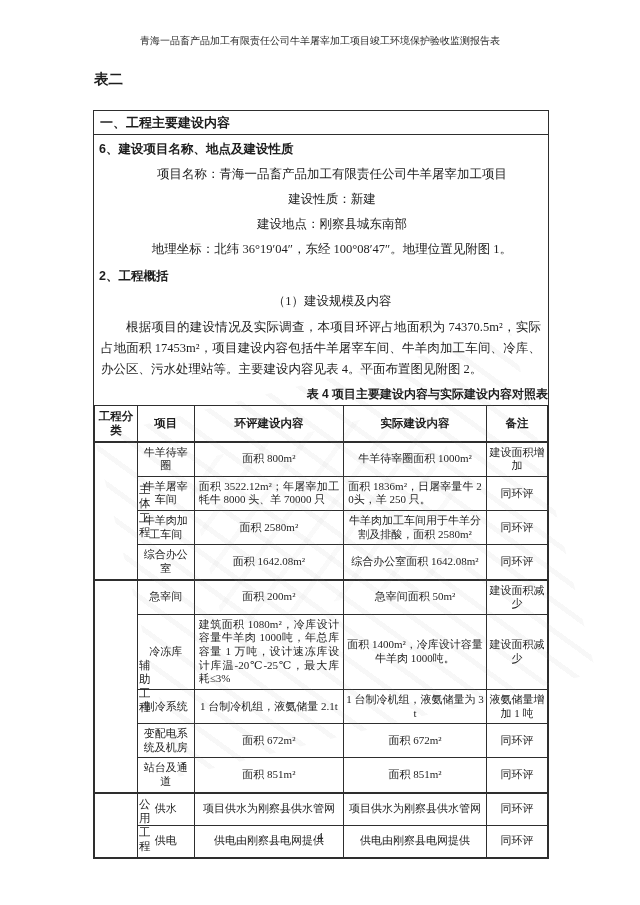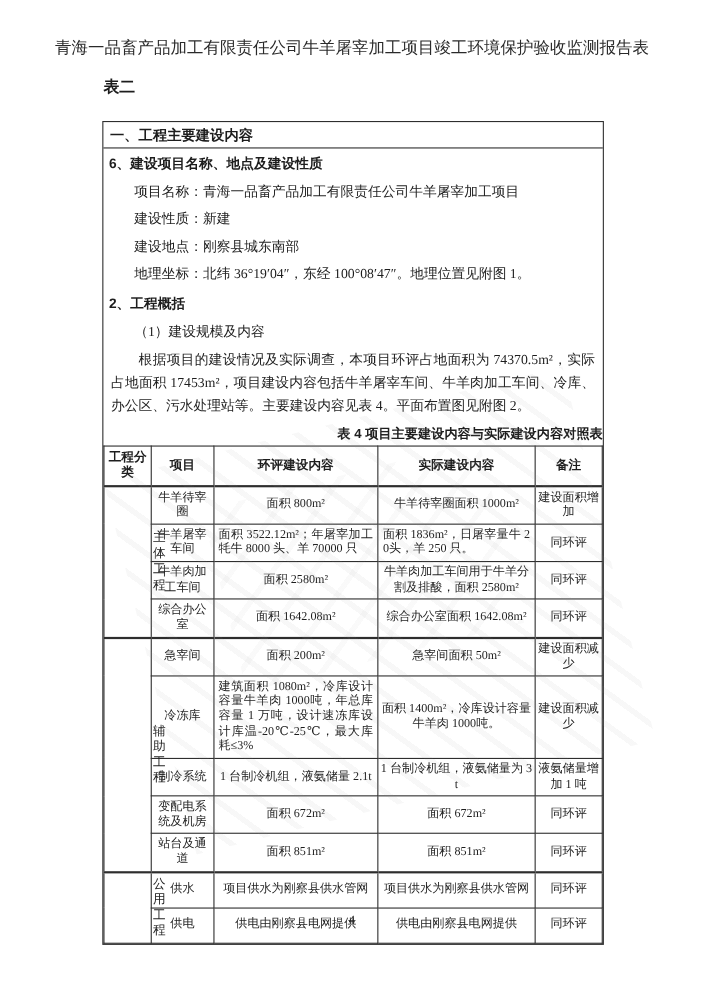--- a/index.html
+++ b/index.html
@@ -3,42 +3,42 @@
 <meta charset="utf-8">
 <style>
   html,body { margin:0; padding:0; background:#ffffff; }
   .page {
     position:relative; width:640px; height:905px; background:#ffffff;
     font-family:"Liberation Serif","DejaVu Serif",serif;
     color:#1d1d1d; overflow:hidden;
   }
   .doc-header {
     position:absolute; top:34px; left:0; right:0;
-    text-align:center; font-size:15px; color:#2a2a2a;
+    text-align:center; font-size:10px; color:#2a2a2a;
     font-family:"Liberation Sans","DejaVu Sans",sans-serif;
   }
   .table-label {
     position:absolute; top:70px; left:94px;
     font-size:14.5px; font-weight:bold;
     font-family:Liberation Sans, sans-serif;
   }
   .section-box {
     position:absolute; top:110px; left:93px; width:456px;
     border:1.4px solid #2e2e2e; box-sizing:border-box; background:transparent;
   }
   .section-title {
     font-size:13px; font-weight:bold; padding:3px 6px 2px 6px;
     border-bottom:1px solid #2e2e2e;
     font-family:"Liberation Sans","DejaVu Sans",sans-serif;
   }
   .h2 {
     font-size:12.5px; font-weight:bold; margin:6px 6px 4px 5px;
     font-family:"Liberation Sans","DejaVu Sans",sans-serif;
   }
-  .info-line { font-size:12.5px; line-height:25px; margin:0 6px 0 28px; }
+  .info-line { font-size:12.5px; line-height:25px; margin:0 6px 0 28px;text-align:center; }
   .para {
     font-size:12.5px; line-height:21px; text-align:justify;
     text-indent:2em; margin:3px 7px 4px 7px;
   }
   .t4-title {
     text-align:right; font-weight:bold; font-size:12px; margin:6px 0 2px 0;
     font-family:"Liberation Sans","DejaVu Sans",sans-serif;
   }
   table.t4 {
     width:100%; border-collapse:collapse; table-layout:fixed;

